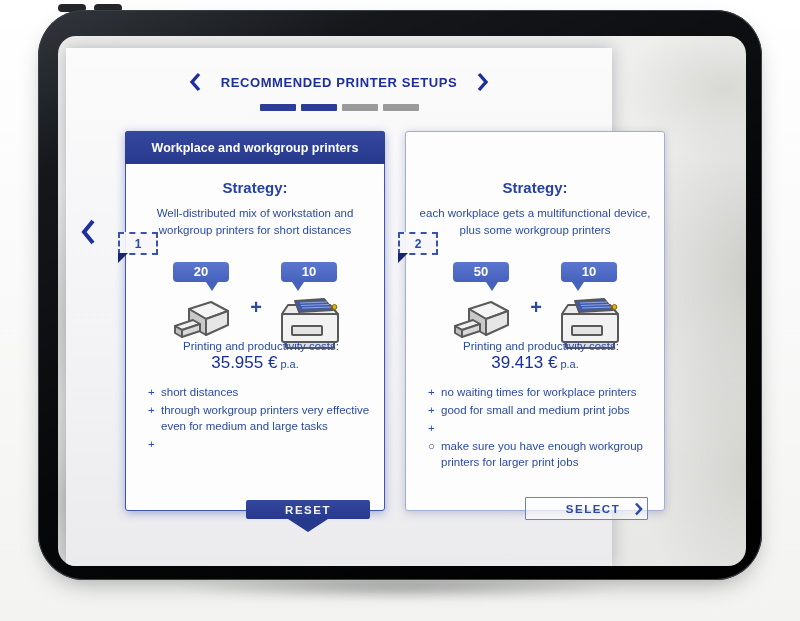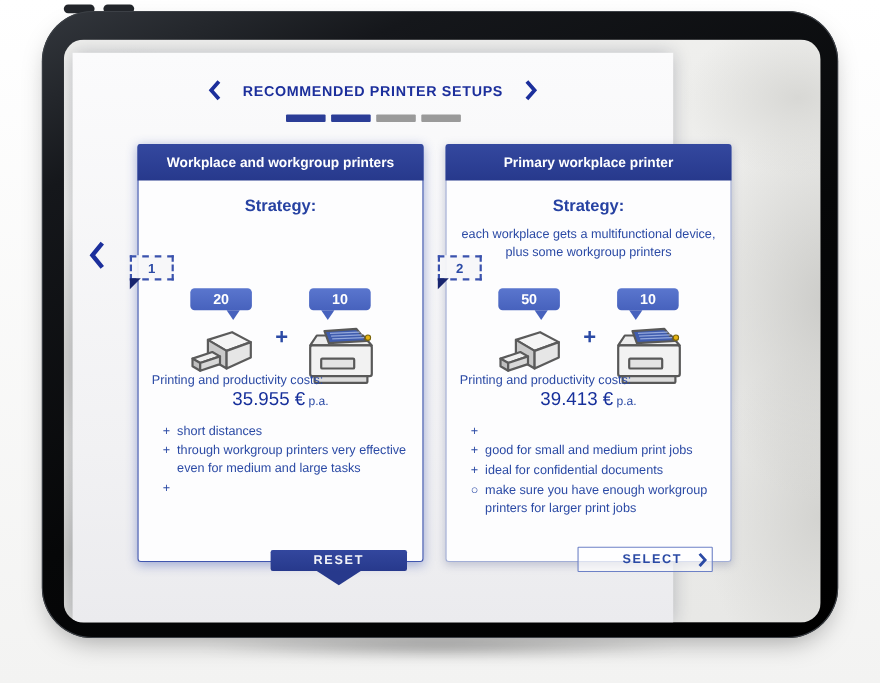--- a/index.html
+++ b/index.html
@@ -99,21 +99,21 @@
   .count-badge::after {
     content:""; position:absolute; top:100%; width:0; height:0;
     border-left:6px solid transparent; border-right:6px solid transparent;
     border-top:9px solid #4762bd;
   }
   .pg-a .count-badge::after { left:33px; }
   .pg-b .count-badge::after { left:11px; }
   .printer-svg { display:block; margin:8px auto 0; }
   .plus-sign { position:absolute; left:116px; top:46px; width:28px; text-align:center; font-size:20px; font-weight:bold; color:#2b4aa5; }
 
-  .costs-label { position:absolute; left:0; right:0; top:208px; font-size:11.5px;margin-left:12px; }
+  .costs-label { position:absolute; left:0; right:0; top:208px; text-align:center; font-size:11.5px;margin-left:12px; }
   .cost-line   { position:absolute; left:0; right:0; top:221px; text-align:center; }
   .cost-value  { font-size:17px; font-weight:normal; color:#17309b; }
   .cost-unit   { font-size:11px; margin-left:3px; }
 
   .bullets { position:absolute; left:22px; right:14px; top:252px; list-style:none; }
   .bullets li { display:flex; font-size:11.5px; line-height:1.4; margin-bottom:2px; }
   .bullets .marker { width:13px; flex:0 0 13px; }
 
   
   .index-box {
@@ -188,20 +188,21 @@
         <svg class="chev" width="15" height="28" viewBox="0 0 15 28">
             <path d="M13,3 L4,14 L13,25"></path>
           </svg>
       </button>
 
       <div class="card c0">
         <div class="card-head">
           <span>Workplace and workgroup printers</span>
         </div>
         <div class="strategy-label">Strategy:</div>
+        <div class="strategy-text">Well-distributed mix of workstation and workgroup printers for short distances</div>
 
         <div class="printer-row">
           <div class="pgroup pg-a">
             <div class="count-badge">20</div>
             <svg class="printer-svg" width="72" height="54" viewBox="0 0 72 54">
               <g stroke="#5b5b5b" stroke-width="2" stroke-linejoin="round">
                 <polygon points="24,15 46,8 63,17 41,25" fill="#f5f5f5"></polygon>
                 <polygon points="24,15 41,25 41,41 24,31" fill="#c9c9c9"></polygon>
                 <polygon points="41,25 63,17 63,31 41,41" fill="#e6e6e6"></polygon>
                 <polygon points="10,32 28,26 35,30 17,36" fill="#efefef"></polygon>
@@ -241,23 +242,20 @@
               <span class="marker">+</span>
               <span>through workgroup printers very effective even for medium and large tasks</span>
             </li>
           <li>
               <span class="marker">+</span>
             </li>
         </ul>
       </div>
 
       <div class="card c1">
-        <div class="card-head">
-          <span>Primary workplace printer</span>
-        </div>
         <div class="strategy-label">Strategy:</div>
         <div class="strategy-text">each workplace gets a multifunctional device, plus some workgroup printers</div>
 
         <div class="printer-row">
           <div class="pgroup pg-a">
             <div class="count-badge">50</div>
             <svg class="printer-svg" width="72" height="54" viewBox="0 0 72 54">
               <g stroke="#5b5b5b" stroke-width="2" stroke-linejoin="round">
                 <polygon points="24,15 46,8 63,17 41,25" fill="#f5f5f5"></polygon>
                 <polygon points="24,15 41,25 41,41 24,31" fill="#c9c9c9"></polygon>
@@ -286,28 +284,28 @@
         </div>
 
         <div class="costs-label">Printing and productivity costs:</div>
         <div class="cost-line">
           <span class="cost-value">39.413 €</span><span class="cost-unit">p.a.</span>
         </div>
 
         <ul class="bullets">
           <li>
               <span class="marker">+</span>
+              <span>no waiting times for workplace printers</span>
             </li>
           <li>
               <span class="marker">+</span>
               <span>good for small and medium print jobs</span>
             </li>
           <li>
               <span class="marker">+</span>
-              <span>ideal for confidential documents</span>
             </li>
           <li>
               <span class="marker">○</span>
               <span>make sure you have enough workgroup printers for larger print jobs</span>
             </li>
         </ul>
       </div>
 
       <div class="index-box ib-1">
         <span>1</span>

